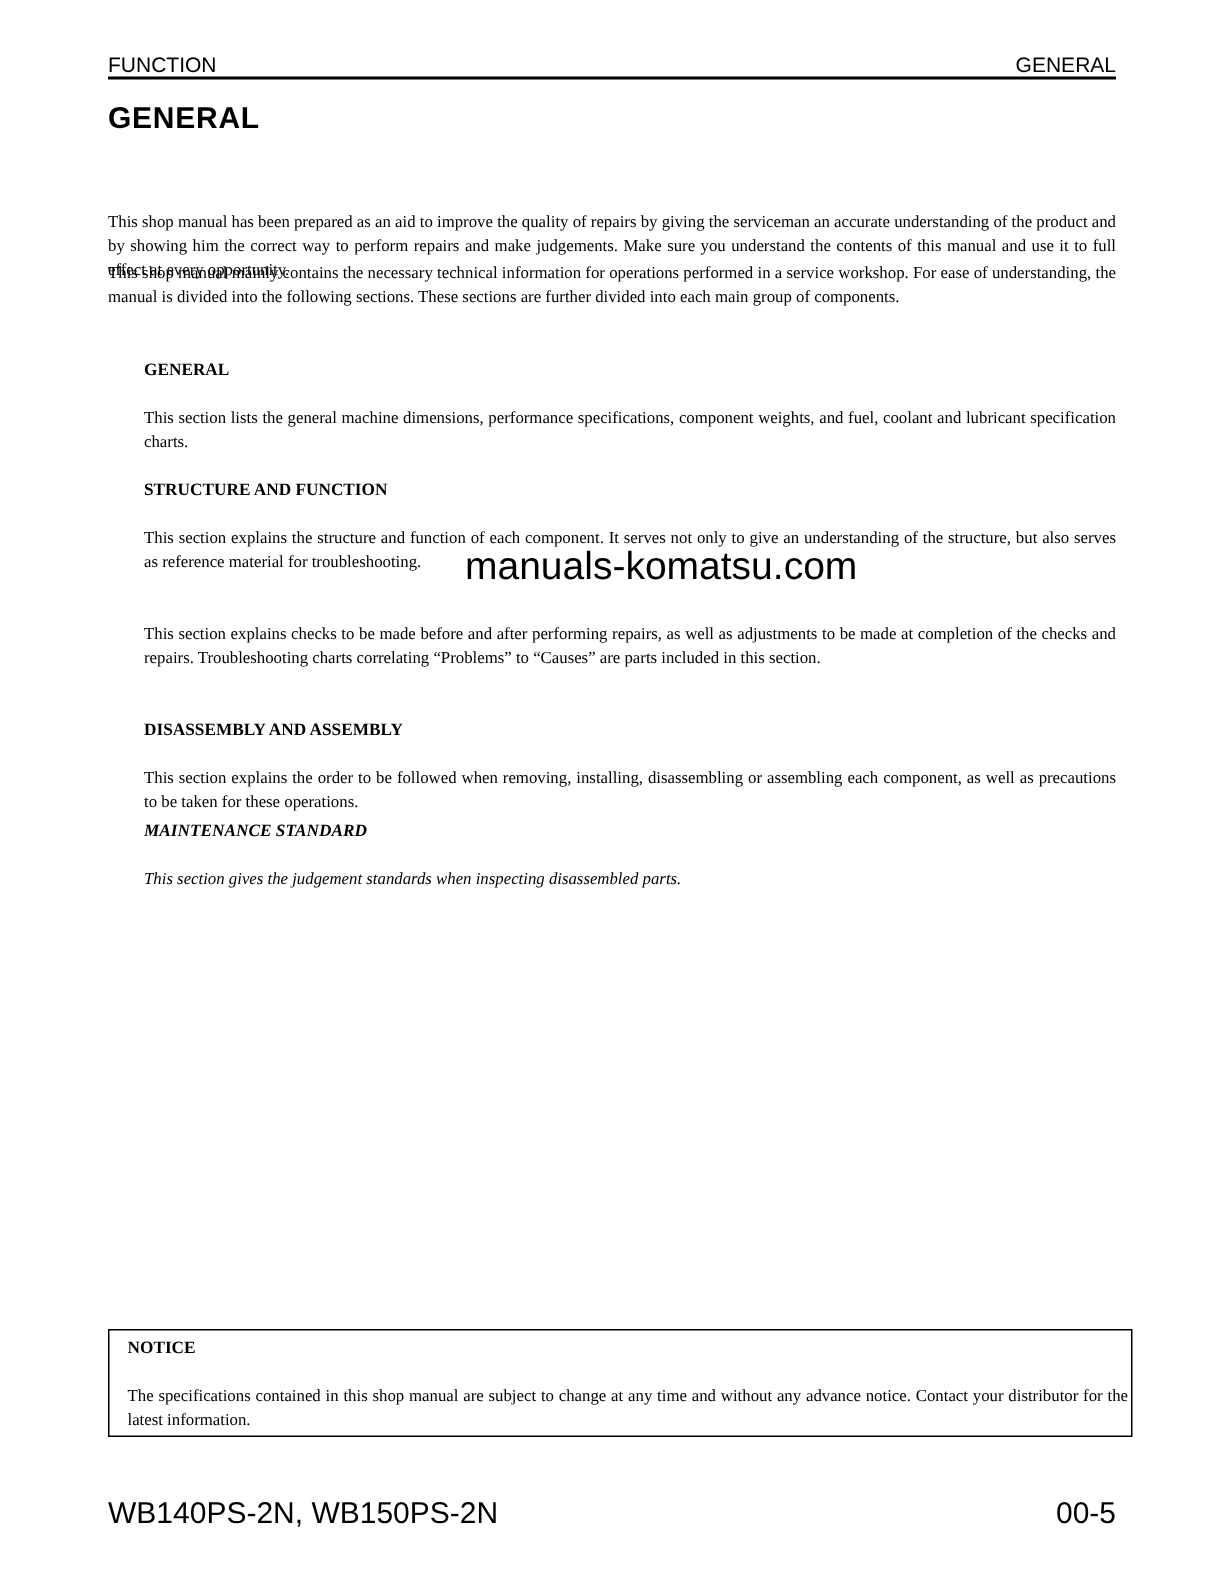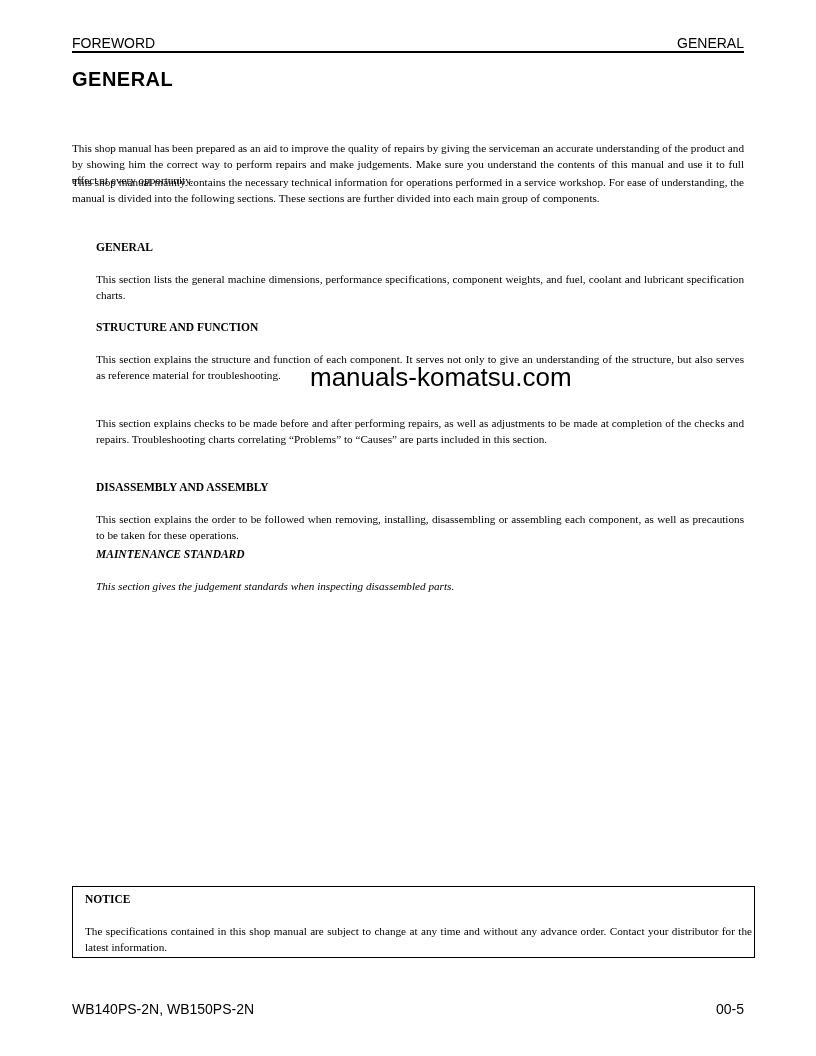--- a/index.html
+++ b/index.html
@@ -33,29 +33,29 @@
   .notice {
     position: absolute; left: 72px; top: 886px; width: 669px; height: 70px;
     border: 1.5px solid #000; padding: 0 0 0 12px;
   }
   .notice h4 {
     margin: 4px 0 0 0; font-family: "Liberation Serif", serif; font-weight: bold; font-size: 11.5px; line-height: 16px;
   }
   .notice p { margin: 16px 2px 0 0; }
   .footer {
     position: absolute; left: 72px; top: 1001px; width: 672px;
-    font-family: "Liberation Sans", sans-serif; font-size: 14px; line-height: 16px;
+    font-family: "Liberation Sans", sans-serif; font-size: 20px; line-height: 16px;
   }
   .footer .right { position: absolute; right: 0; top: 0; }
 </style>
 </head>
 <body>
 
 <div class="header">
-  <span class="left">FOREWORD</span>
+  <span class="left">FUNCTION</span>
   <span class="right">GENERAL</span>
 </div>
 
 <div class="page-title">GENERAL</div>
 
 <p class="intro body-text" style="top:140px;">This shop manual has been prepared as an aid to improve the quality of repairs by giving the serviceman an accurate understanding of the product and by showing him the correct way to perform repairs and make judgements. Make sure you understand the contents of this manual and use it to full effect at every opportunity.</p>
 <p class="intro body-text" style="top:174px;">This shop manual mainly contains the necessary technical information for operations performed in a service workshop. For ease of understanding, the manual is divided into the following sections. These sections are further divided into each main group of components.</p>
 
 <div class="section body-text" style="top:239px;">
   <h3>GENERAL</h3>
@@ -78,19 +78,19 @@
 
 <div class="section body-text" style="top:546px;font-style:italic;">
   <h3>MAINTENANCE STANDARD</h3>
   <p>This section gives the judgement standards when inspecting disassembled parts.</p>
 </div>
 
 <div class="watermark">manuals-komatsu.com</div>
 
 <div class="notice body-text">
   <h4>NOTICE</h4>
-  <p>The specifications contained in this shop manual are subject to change at any time and without any advance order. Contact your distributor for the latest information.</p>
+  <p>The specifications contained in this shop manual are subject to change at any time and without any advance notice. Contact your distributor for the latest information.</p>
 </div>
 
 <div class="footer">
   <span>WB140PS-2N, WB150PS-2N</span>
   <span class="right">00-5</span>
 </div>
 
 </body></html>

